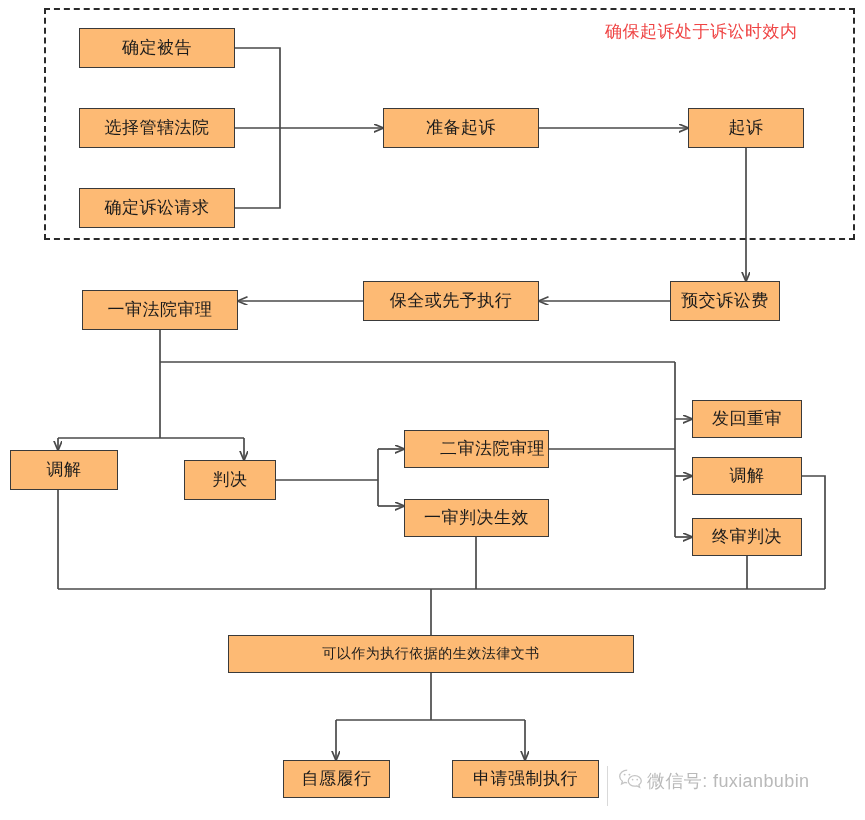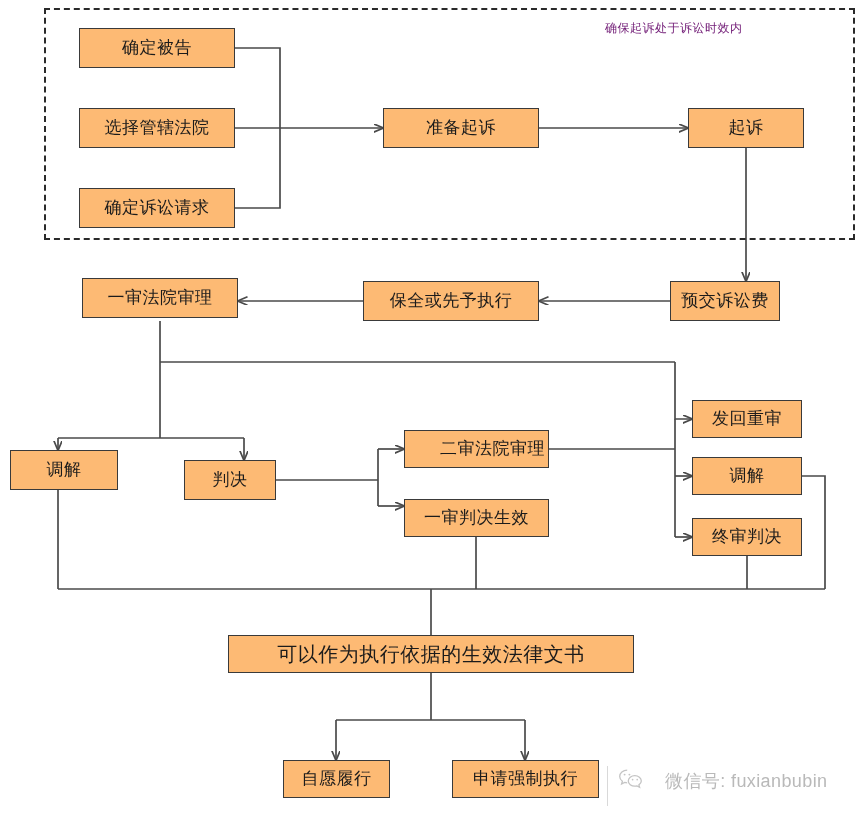--- a/index.html
+++ b/index.html
@@ -35,42 +35,42 @@
     align-items: center;
     justify-content: center;
     color: #1b1b1b;
     font-size: 17px;
     letter-spacing: 0.5px;
     line-height: 1.1;
     white-space: nowrap;
     z-index: 3;
   }
   .node.wide {
-    font-size: 20px;
+    font-size: 14px;
   }
   .phase-box {
     position: absolute;
     box-sizing: border-box;
     border: 2px dashed #2a2a2a;
     background: transparent;
     z-index: 1;
   }
   .phase-note {
     position: absolute;
-    color: #701a75;
-    font-size: 12px;
+    color: #ef4444;
+    font-size: 17px;
     letter-spacing: 0.5px;
     white-space: nowrap;
     z-index: 2;
   }
   .watermark {
     position: absolute;
     display: flex;
     align-items: center;
-    gap: 21px;
+    gap: 3px;
     color: #b9b9b9;
     font-size: 18px;
     white-space: nowrap;
     z-index: 4;
     font-family: "DejaVu Sans", sans-serif;
   }
   .watermark .wm-text {
     font-family: "Liberation Sans", sans-serif;
     letter-spacing: 0.4px;
   }
@@ -149,21 +149,21 @@
   <div class="node" style="left:79px; top:188px; width:156px; height:40px;">确定诉讼请求</div>
 
   <div class="node" style="left:383px; top:108px; width:156px; height:40px;">准备起诉</div>
 
   <div class="node" style="left:688px; top:108px; width:116px; height:40px;">起诉</div>
 
   <div class="node" style="left:670px; top:281px; width:110px; height:40px;">预交诉讼费</div>
 
   <div class="node" style="left:363px; top:281px; width:176px; height:40px;">保全或先予执行</div>
 
-  <div class="node" style="left:82px; top:278px; width:156px; height:40px;">一审法院审理</div>
+  <div class="node" style="left:82px; top:290px; width:156px; height:40px;">一审法院审理</div>
 
   <div class="node" style="left:10px; top:450px; width:108px; height:40px;">调解</div>
 
   <div class="node" style="left:184px; top:460px; width:92px; height:40px;">判决</div>
 
   <div class="node" style="left:404px; top:430px; width:145px; height:38px;padding-left:32px;">二审法院审理</div>
 
   <div class="node" style="left:404px; top:499px; width:145px; height:38px;">一审判决生效</div>
 
   <div class="node" style="left:692px; top:400px; width:110px; height:38px;">发回重审</div>

